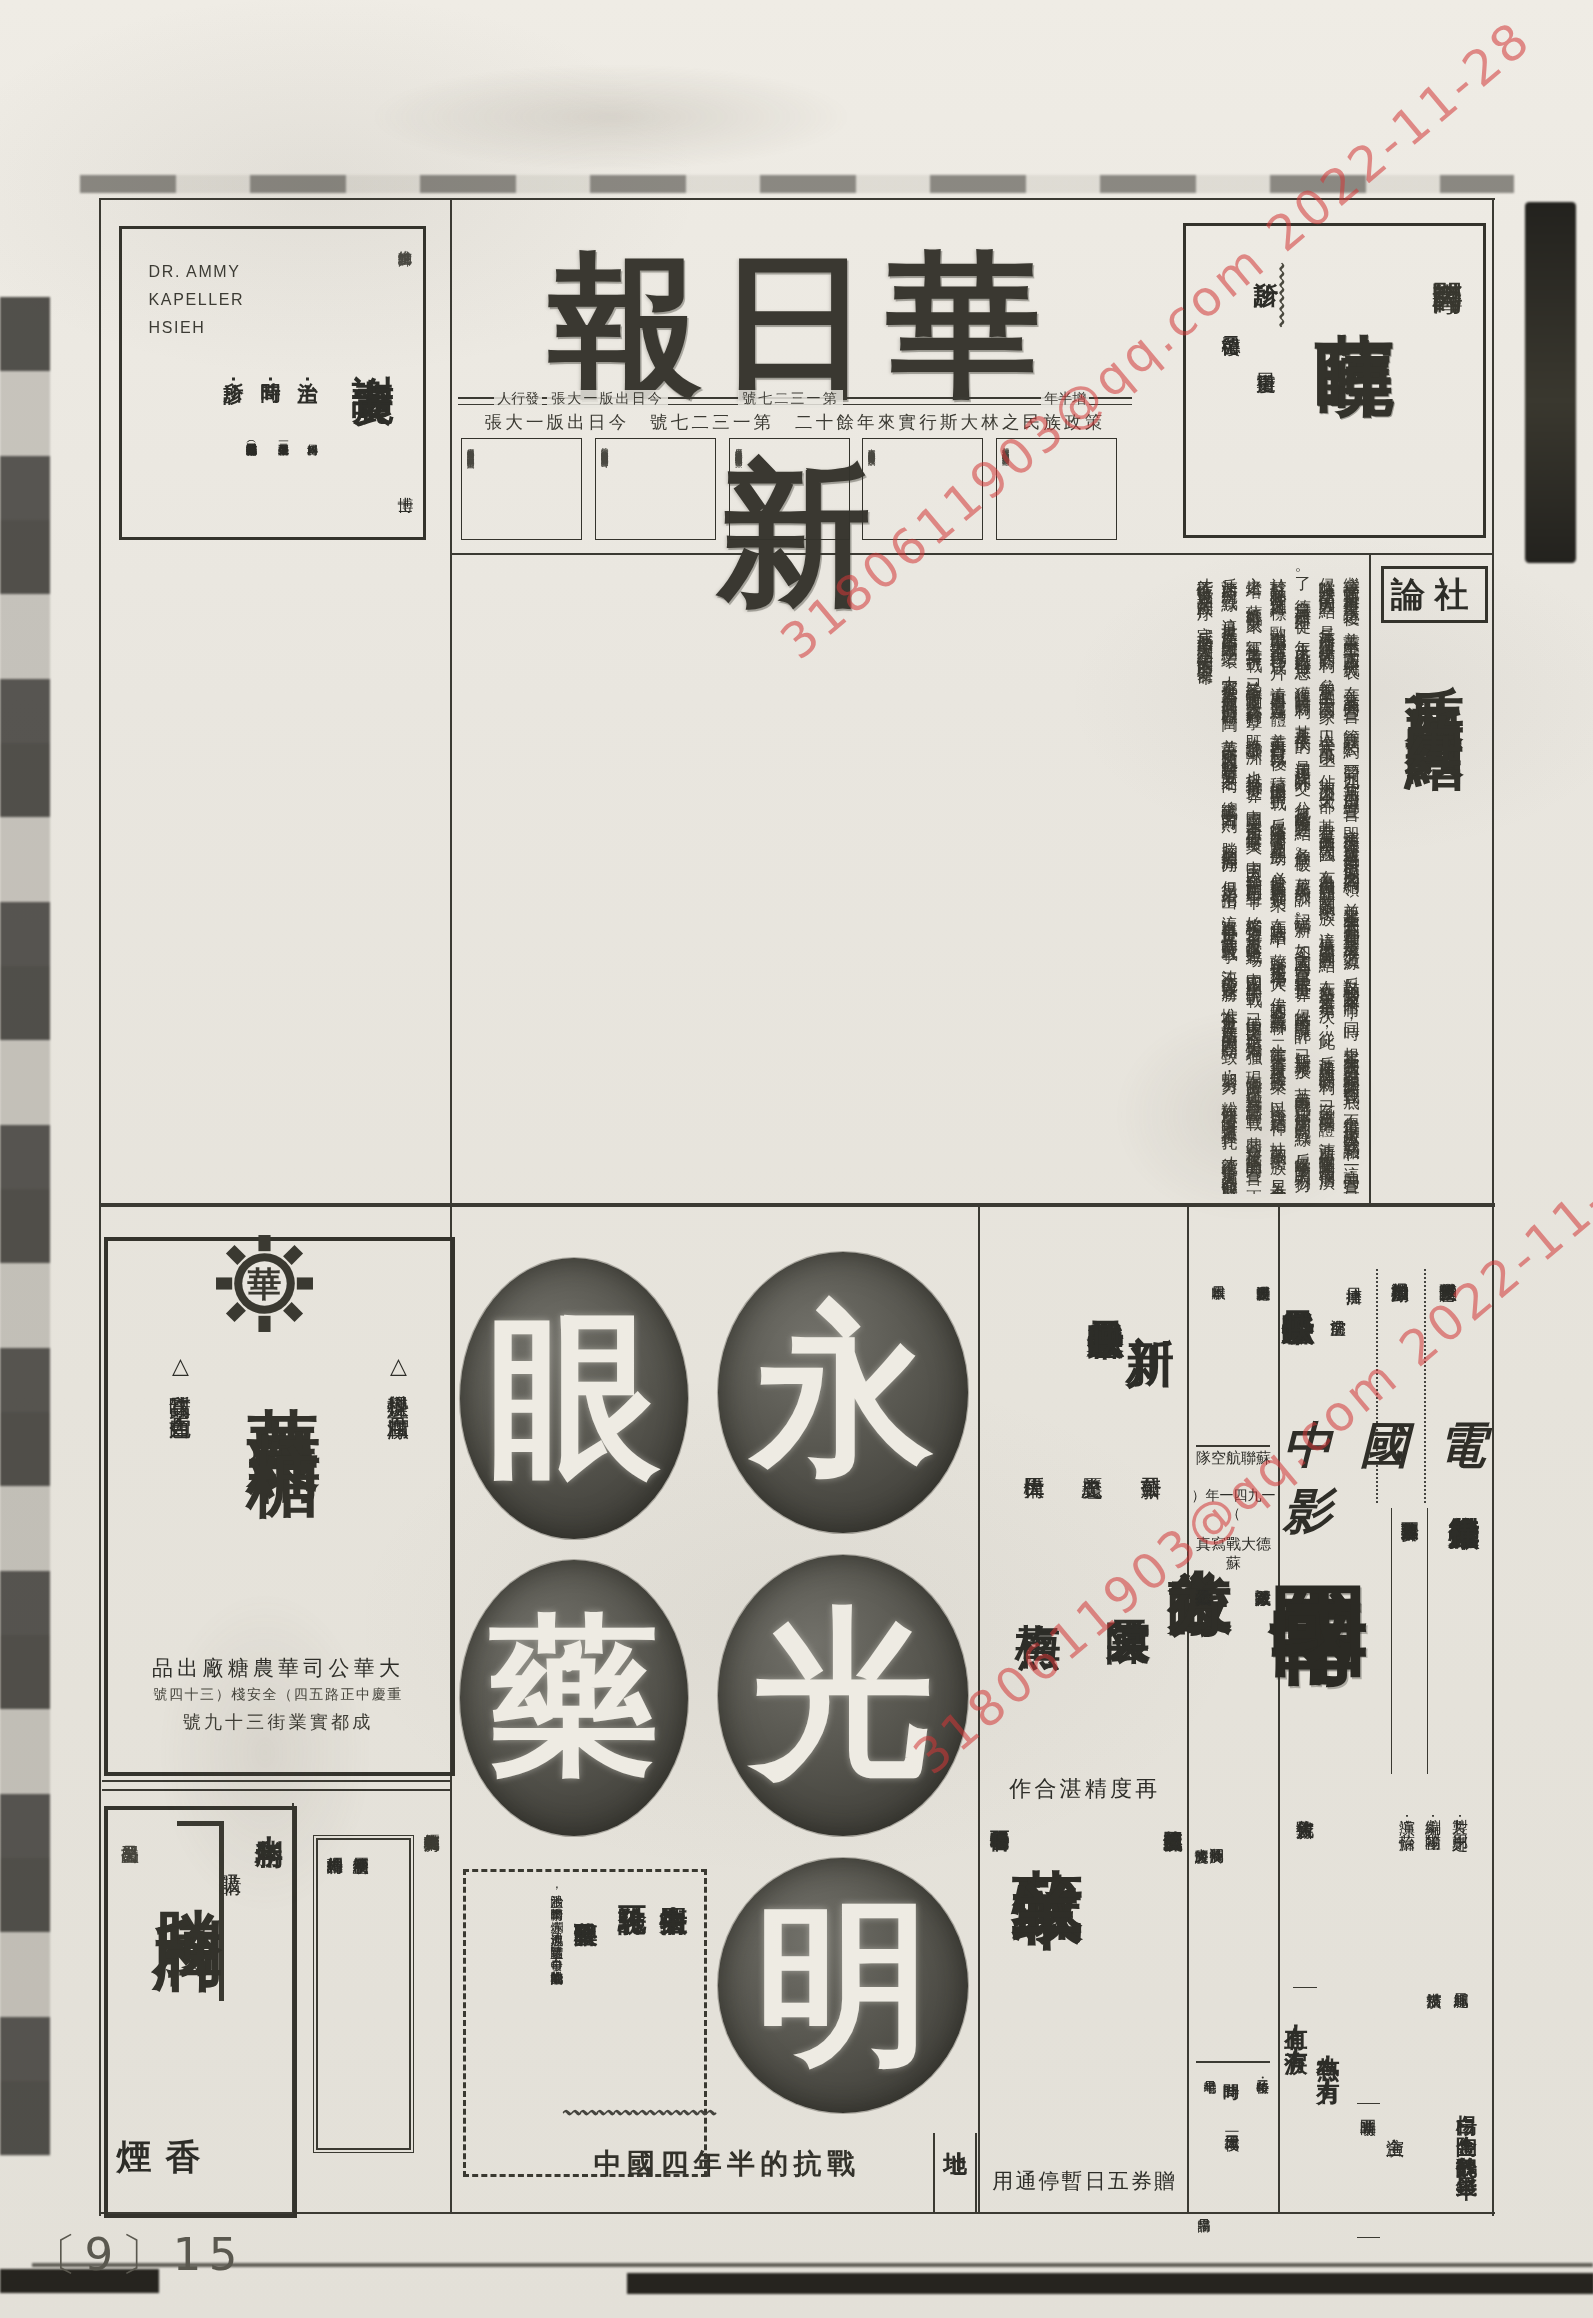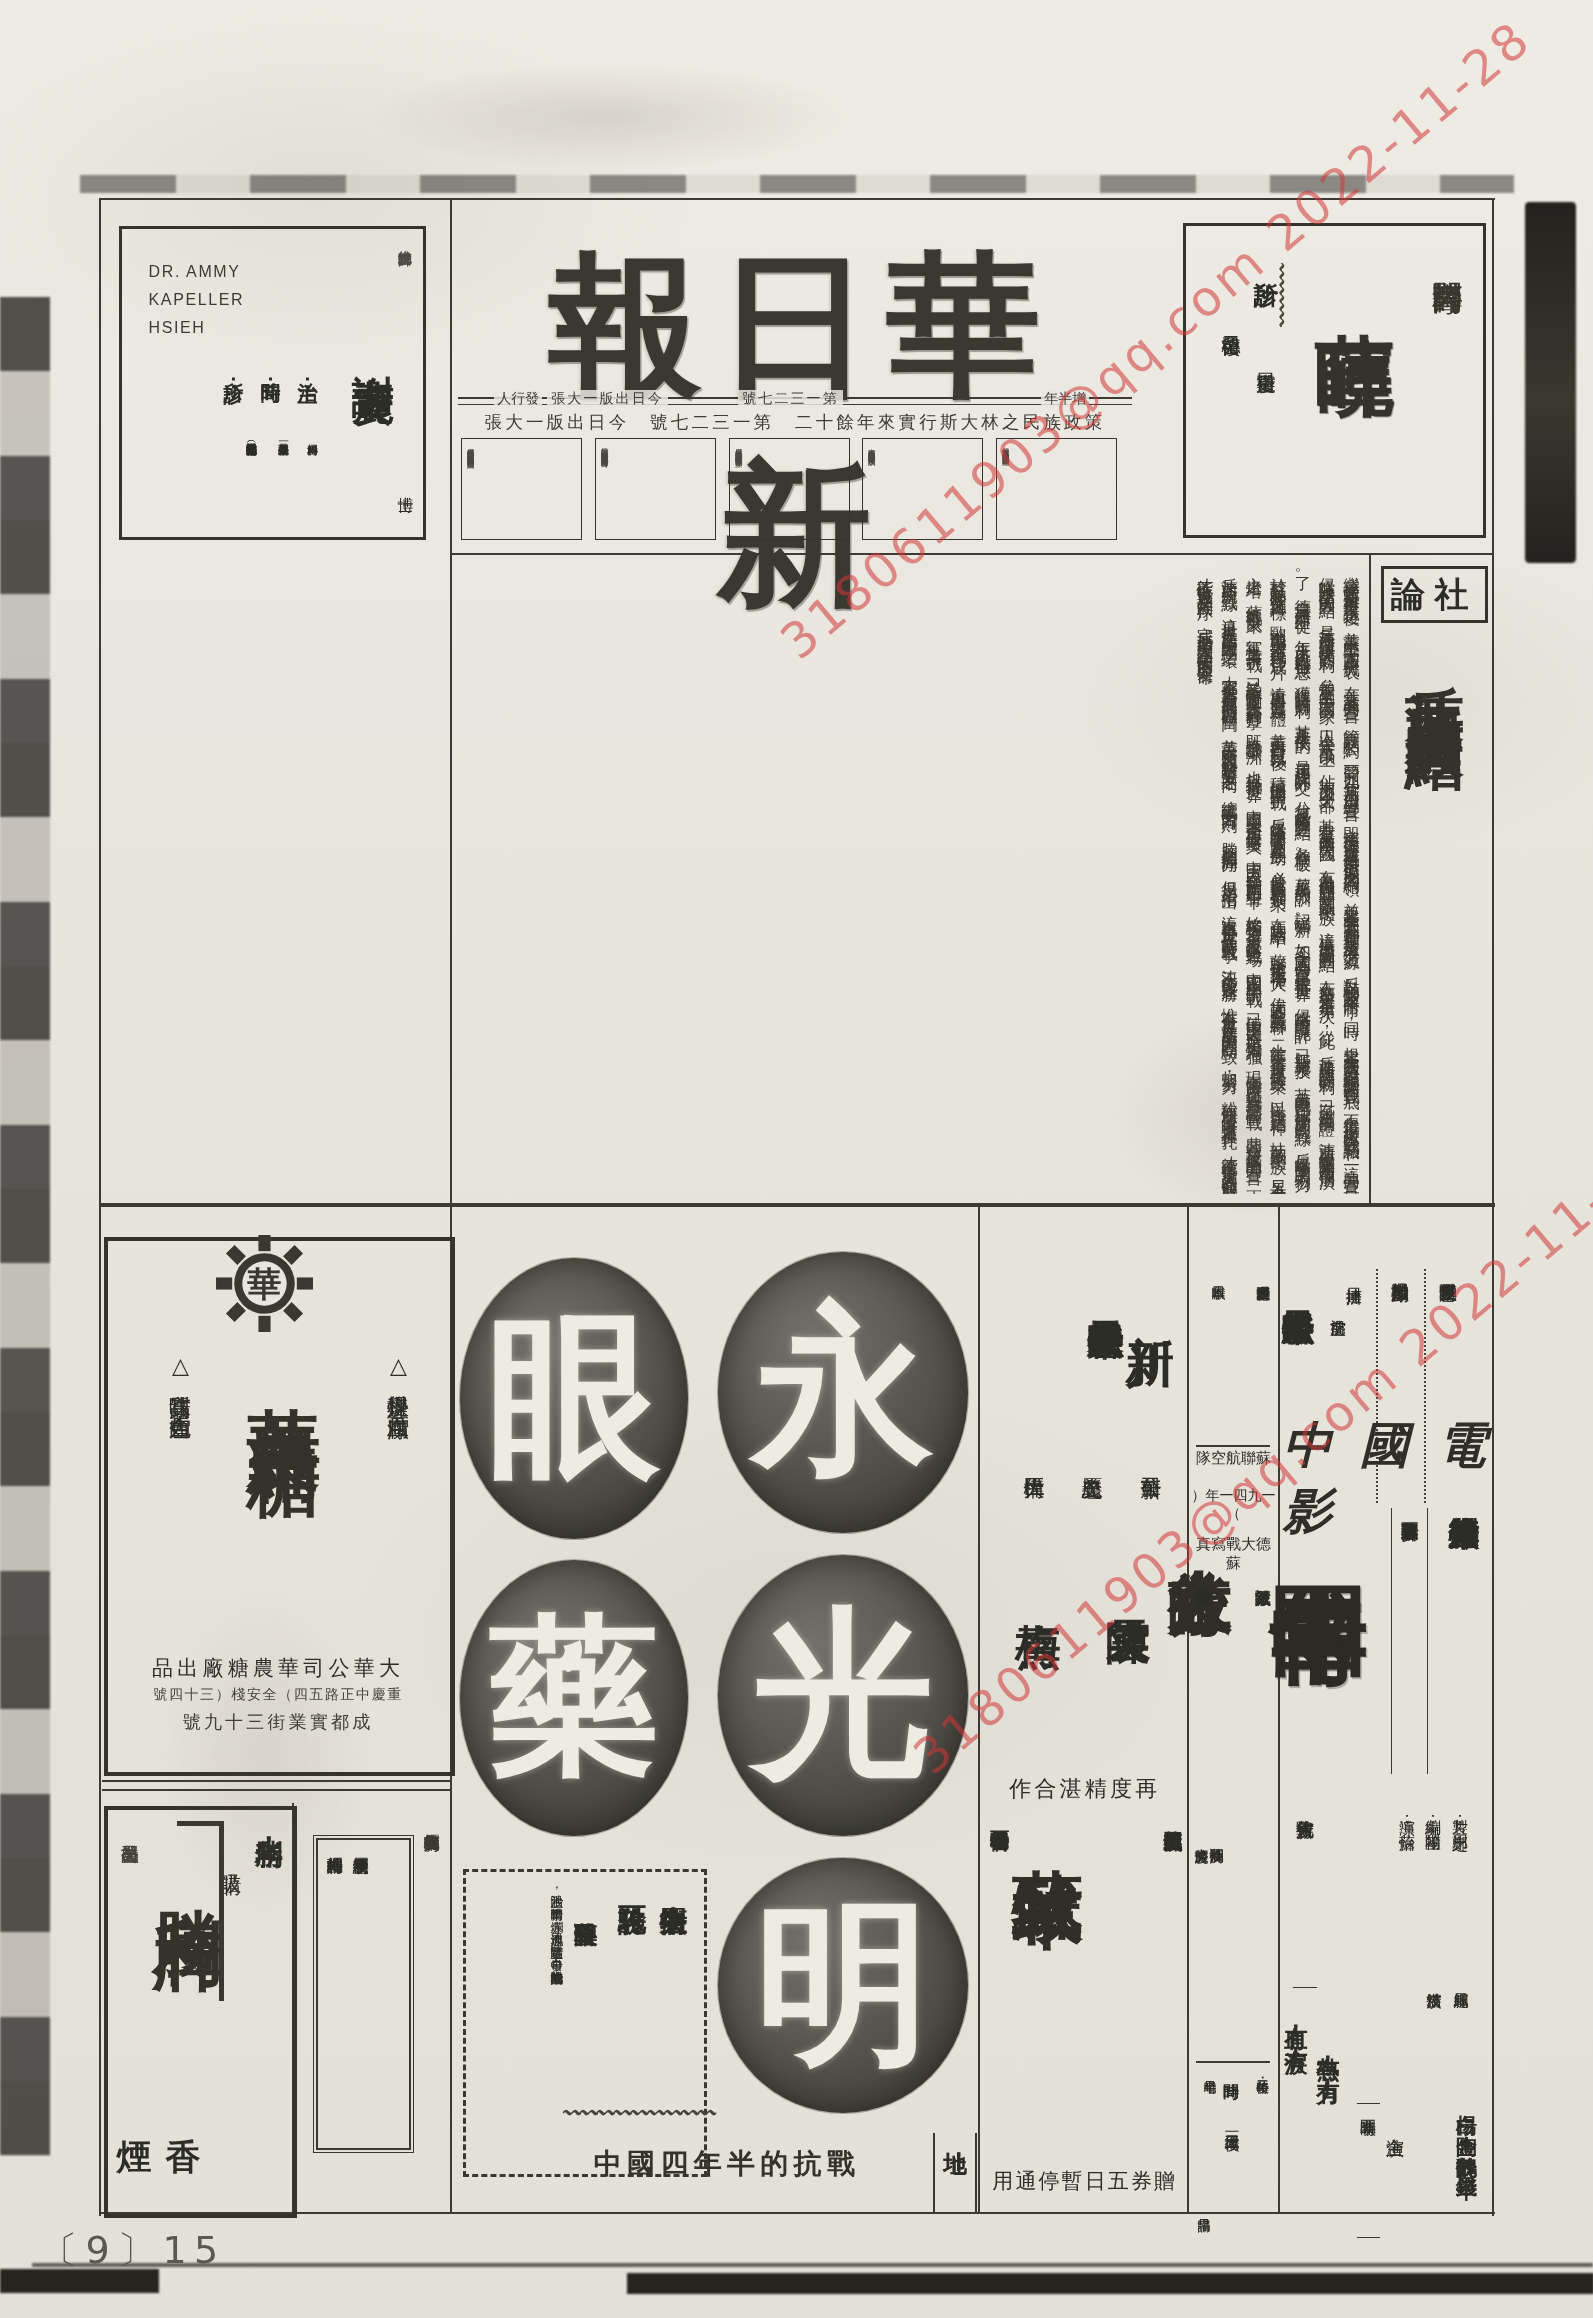--- a/index.html
+++ b/index.html
@@ -35,21 +35,21 @@
   <div class="smudge abs" style="left:0;top:560;width:50px;height:1859px;top:297px;background:repeating-linear-gradient(180deg,rgba(30,28,24,.75) 0 74px,rgba(90,86,78,.25) 74px 159px,rgba(25,23,20,.7) 159px 223px);"></div>
   <div class="smudge abs" style="left:80px;top:175px;width:1434px;height:18px;background:repeating-linear-gradient(90deg,rgba(40,38,33,.5) 0 96px,rgba(120,115,105,.12) 96px 170px);"></div>
   <div class="smudge abs" style="left:1525px;top:202px;width:51px;height:361px;background:linear-gradient(180deg,#23221e 0%,#3a382f 55%,#23221e 100%);border-radius:4.2px;"></div>
   <div class="smudge abs" style="left:0;top:2269px;width:159px;height:24.4px;background:#26241f;"></div>
   <div class="smudge abs" style="left:627px;top:2273px;width:967px;height:21px;background:#26241f;"></div>
   <div class="smudge abs" style="left:32px;top:2263px;width:1561px;height:4.2px;background:rgba(40,38,32,.7);"></div>
 
   <div class="wm" style="left:770px;top:627px;">3180611903@qq.com 2022-11-28</div>
   <div class="wm" style="left:903px;top:1742px;">3180611903@qq.com 2022-11-28</div>
 
-  <div class="abs" style="left:32px;top:2225px;font-size:38px;color:#5a584f;font-family:'DejaVu Sans','Liberation Sans',sans-serif;letter-spacing:7.4px;margin-left:8px;">〔9〕15</div>
+  <div class="abs" style="left:32px;top:2225px;font-size:45px;color:#5a584f;font-family:'DejaVu Sans','Liberation Sans',sans-serif;letter-spacing:7.4px;">〔9〕15</div>
 
   <div class="hr" style="left:99px;top:198px;width:1396px;"></div>
   <div class="vr" style="left:99px;top:198px;height:2018px;"></div>
   <div class="vr" style="left:1492px;top:198px;height:2018px;"></div>
   <div class="hr" style="left:451px;top:553px;width:1043px;"></div>
   <div class="hr" style="left:99px;top:1203px;width:1396px;height:3.7px;"></div>
   <div class="hr" style="left:99px;top:2212px;width:1396px;"></div>
   <div class="vr" style="left:450px;top:198px;height:2016px;"></div>
   <div class="vr" style="left:1369px;top:553px;height:651px;"></div>
   <div class="vr" style="left:978px;top:1207px;height:1007px;"></div>

